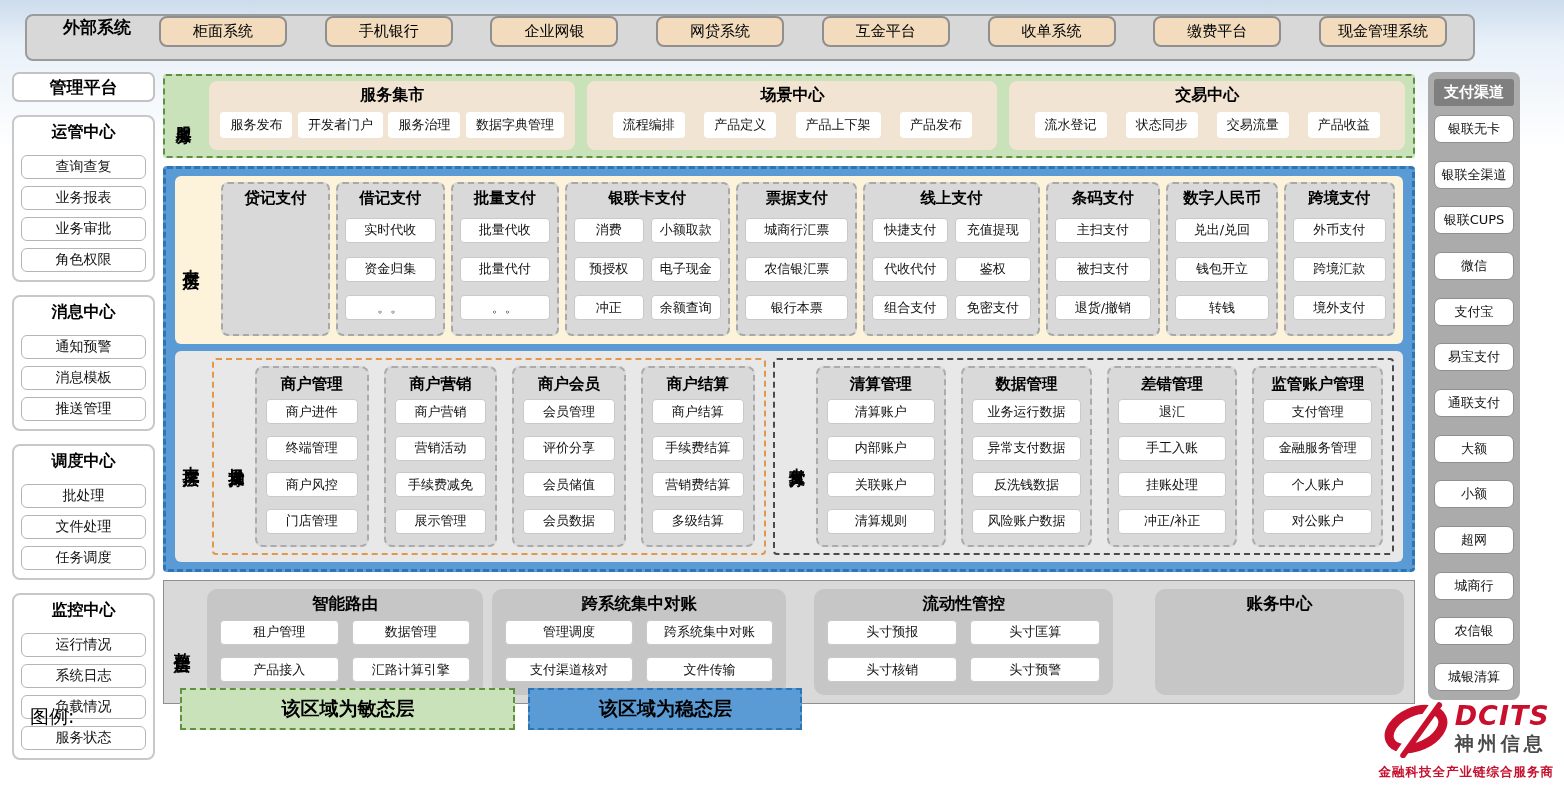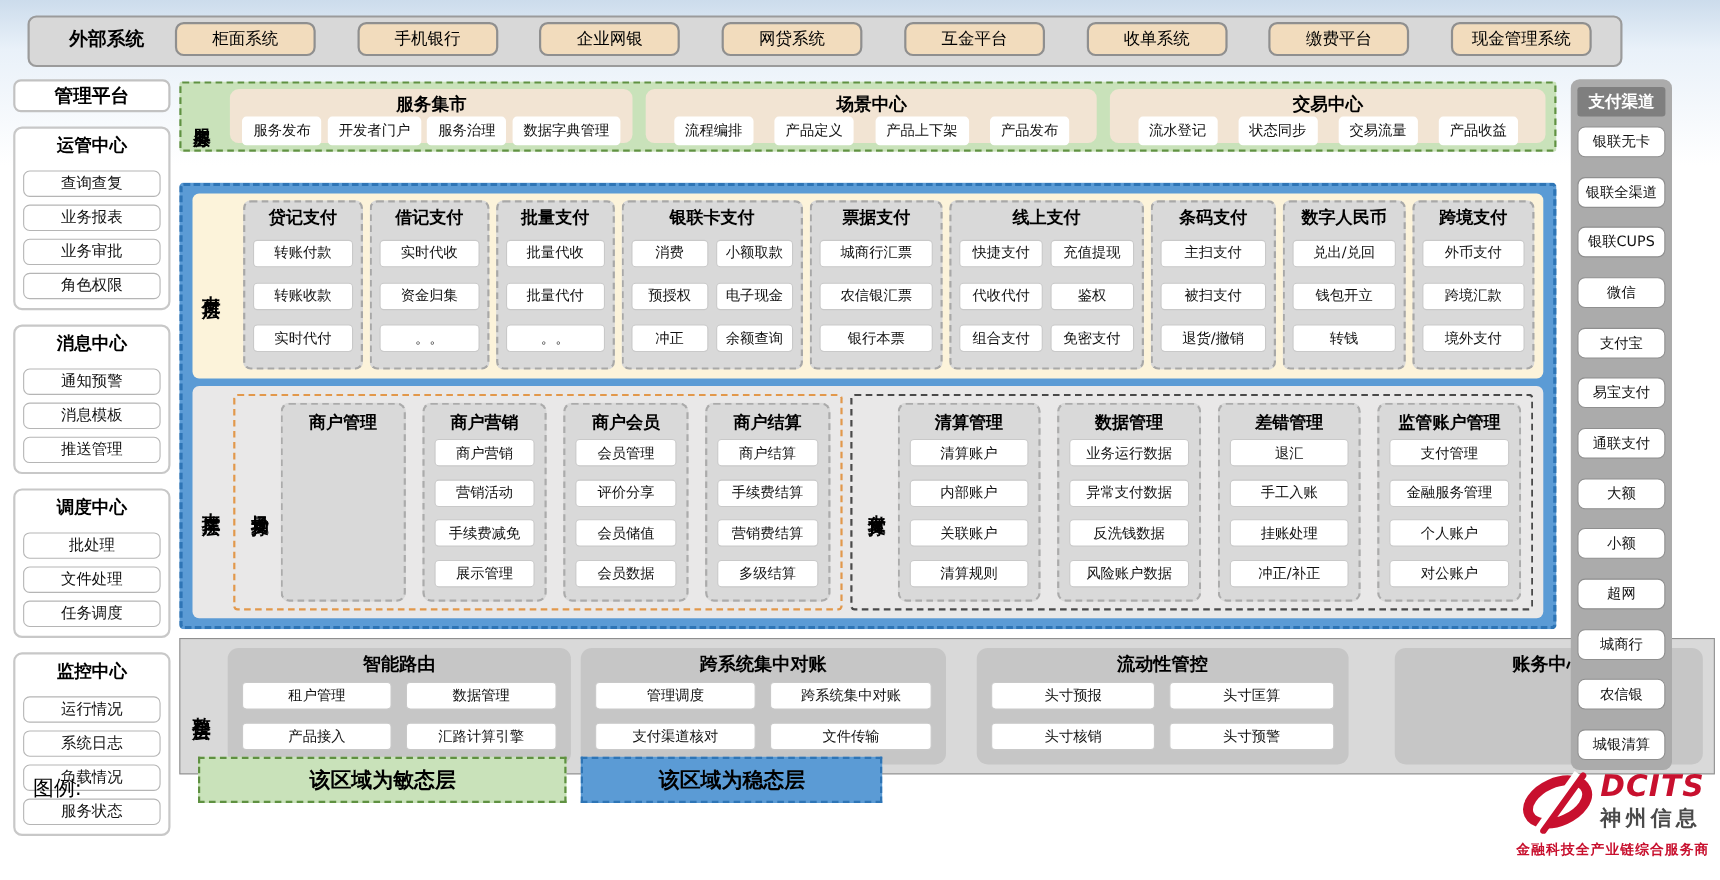--- a/index.html
+++ b/index.html
@@ -8,40 +8,40 @@
     background:linear-gradient(180deg,#ccdcec 0,#e9f1f9 45px,#ffffff 150px,#ffffff 100%); }
   .abs { position:absolute; }
 
   
   .btn { background:#fff; border:1px solid #c9c9c9; border-radius:4px;
     display:flex; align-items:center; justify-content:center;
     font-size:13px; color:#111; padding:2px 4px; min-height:25px; white-space:nowrap; }
 
   
   #topbar { left:25px; top:14px; width:1450px; height:47px; background:#d8d8d8;
-    border:2px solid #9b9b9b; border-radius:8px; display:flex; align-items:center; padding:0 26px 4px 36px; }
+    border:2px solid #9b9b9b; border-radius:8px; display:flex; padding:0 26px 4px 36px; }
   #topbar .bar-label { font-weight:bold; font-size:17px; width:96px; }
   #topbar .bar-items { flex:1; display:flex; justify-content:space-between; }
   .tanbtn { background:#f2dcbd; border:2px solid #8f8f8f; border-radius:8px; width:128px; height:31px;
     display:flex; align-items:center; justify-content:center; font-size:15px; }
 
   
   #leftbar { left:12px; top:72px; width:143px; }
   #leftbar .mtitle { background:#fff; border:2px solid #c2c2c2; border-radius:7px; height:30px;
     display:flex; align-items:center; justify-content:center; font-weight:bold; font-size:17px; }
   .mgroup { background:#fff; border:2px solid #c8c8c8; border-radius:8px; margin-top:13px; padding:3px 7px 8px; }
   .mgroup .gtitle { font-weight:bold; font-size:16px; text-align:center; padding:2px 0 5px; }
   .mgroup .btn { margin-top:7px; border-radius:6px; border:1.5px solid #b5b5b5; font-size:14px; min-height:24px; }
 
   
   .vlabel { writing-mode:vertical-rl; text-orientation:upright; font-weight:bold; font-size:17px;
     display:flex; align-items:center; justify-content:center; letter-spacing:3px; color:#000; flex:none; }
 
   
-  #servicelayer { left:163px; top:74px; width:1252px; height:64px; background:#c9e2ba;
+  #servicelayer { left:163px; top:74px; width:1252px; height:84px; background:#c9e2ba;
     border:2px dashed #5f9141; border-radius:3px; display:flex; padding:5px 8px 6px 4px; }
   #servicelayer .vlabel { width:28px; font-size:16px; letter-spacing:1px; }
   .spanel { background:#f2e4d3; border-radius:8px; margin-left:12px; display:flex; flex-direction:column; padding:2px 6px 6px; }
   .spanel .ptitle { font-weight:bold; font-size:16px; text-align:center; height:23px; line-height:23px; }
   .spanel .prow { flex:1; display:flex; align-items:center; justify-content:space-evenly; }
   .spanel .btn { border:none; border-radius:4px; padding:4px 10px; min-height:24px; }
 
   
   #bluewrap { left:163px; top:166px; width:1252px; height:406px; background:#5b9bd5;
     border:3px dashed #2e75b6; border-radius:4px; padding:7px 9px; display:flex; flex-direction:column; }
@@ -59,21 +59,21 @@
   .swrap { border-radius:4px; display:flex; padding:6px 9px; margin-left:7px; }
   #scenewrap { border:2px dashed #e2984b; flex:548; }
   #paysupwrap { border:2px dashed #4a4a4a; flex:618; }
   .swrap .vlabel { width:30px; font-size:16px; letter-spacing:1px; }
   .swrap .scols { flex:1; display:flex; gap:15px; margin-left:6px; }
   .scol { background:#d9d9d9; border:2px dashed #ababab; border-radius:8px; flex:1;
     display:flex; flex-direction:column; padding:4px 9px 9px; }
   .scol .items { gap:9px; }
 
   
-  #integration { left:163px; top:580px; width:1396px; height:124px; background:#d9d9d9;
+  #integration { left:163px; top:580px; width:1252px; height:124px; background:#d9d9d9;
     border:1.5px solid #8f8f8f; display:flex; padding:8px 10px 8px 4px; }
   #integration .vlabel { width:30px; }
   .ibox { background:#c6c6c6; border-radius:10px; margin-left:9px; display:flex; flex-direction:column; padding:2px 13px 9px; }
   .ibox .coltitle { font-size:16.5px; }
   .ibox .items { grid-template-columns:1fr 1fr; gap:9px 13px; align-content:space-evenly; }
 
   
   #rightbar { left:1428px; top:72px; width:92px; height:628px; background:#ababab; border-radius:8px;
     display:flex; flex-direction:column; padding:7px 6px 9px; }
   #rightbar .ctitle { background:#7f7f7f; color:#fff; font-weight:bold; font-size:15px; text-align:center;
@@ -193,26 +193,20 @@
 </div>
 
 <div id="bluewrap" class="abs">
 
   <div id="paylayer">
     <div class="vlabel">支付层</div>
     <div class="cols">
 
       <div class="pcol" style="flex:108">
         <div class="coltitle">贷记支付</div>
-        <div class="items grid1">
-
-        <div class="btn">转账付款</div>
-            <div class="btn">转账收款</div>
-            <div class="btn">实时代付</div>
-          </div>
       </div>
       <div class="pcol" style="flex:108">
         <div class="coltitle">借记支付</div>
         <div class="items grid1">
 
         <div class="btn">实时代收</div>
             <div class="btn">资金归集</div>
             <div class="btn">。。</div>
           </div>
       </div>
@@ -290,20 +284,27 @@
   </div>
 
   <div id="supportlayer">
     <div class="vlabel">支撑层</div>
 
     <div class="swrap" id="scenewrap">
       <div class="vlabel">场景支撑</div>
       <div class="scols">
         <div class="scol">
           <div class="coltitle">商户管理</div>
+          <div class="items grid1">
+
+          <div class="btn">商户进件</div>
+              <div class="btn">终端管理</div>
+              <div class="btn">商户风控</div>
+              <div class="btn">门店管理</div>
+            </div>
         </div>
         <div class="scol">
           <div class="coltitle">商户营销</div>
           <div class="items grid1">
 
           <div class="btn">商户营销</div>
               <div class="btn">营销活动</div>
               <div class="btn">手续费减免</div>
               <div class="btn">展示管理</div>
             </div>

